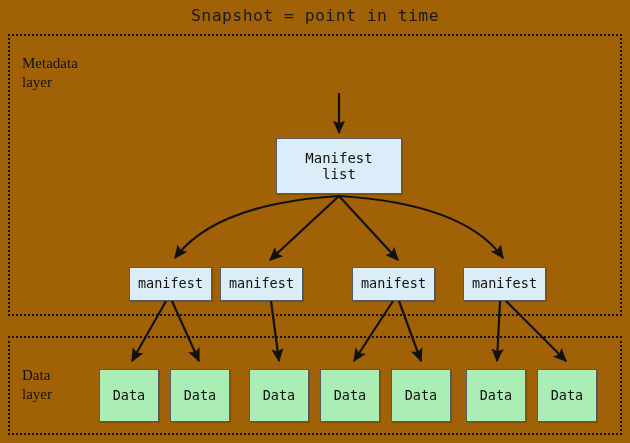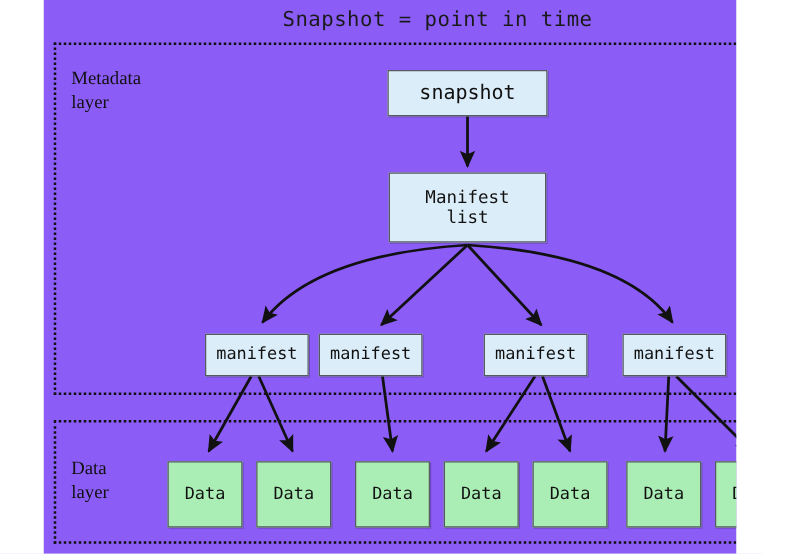--- a/index.html
+++ b/index.html
@@ -5,25 +5,24 @@
   html, body {
     margin: 0;
     padding: 0;
     background: #ffffff;
   }
   body {
     font-family: "DejaVu Sans Mono", monospace;
   }
   #canvas {
     position: relative;
-    width: 554px;
+    width: 630px;
     height: 443px;
-    background: #8b5cf6;
+    background: #a16207;
     overflow: hidden;
-    margin-left: 35px;
   }
   svg.wires {
     position: absolute;
     left: 0;
     top: 0;
     width: 630px;
     height: 443px;
     pointer-events: none;
   }
   .title {
@@ -126,21 +125,20 @@
       <path d="M271,301 L279,361"></path>
 
       <path d="M393,301 L354,361"></path>
       <path d="M399,301 L421,361"></path>
 
       <path d="M500,301 L497,361"></path>
       <path d="M506,301 L566,361"></path>
     </g>
   </svg>
 
-  <div class="node blue" id="node-snapshot">snapshot</div>
 
   <div class="node blue" id="node-manifest-list">
     <span style="white-space:pre-line;">Manifest
 list</span>
   </div>
 
   <div class="node blue manifest" id="node-manifest-0">manifest</div>
   <div class="node blue manifest" id="node-manifest-1">manifest</div>
   <div class="node blue manifest" id="node-manifest-2">manifest</div>
   <div class="node blue manifest" id="node-manifest-3">manifest</div>

